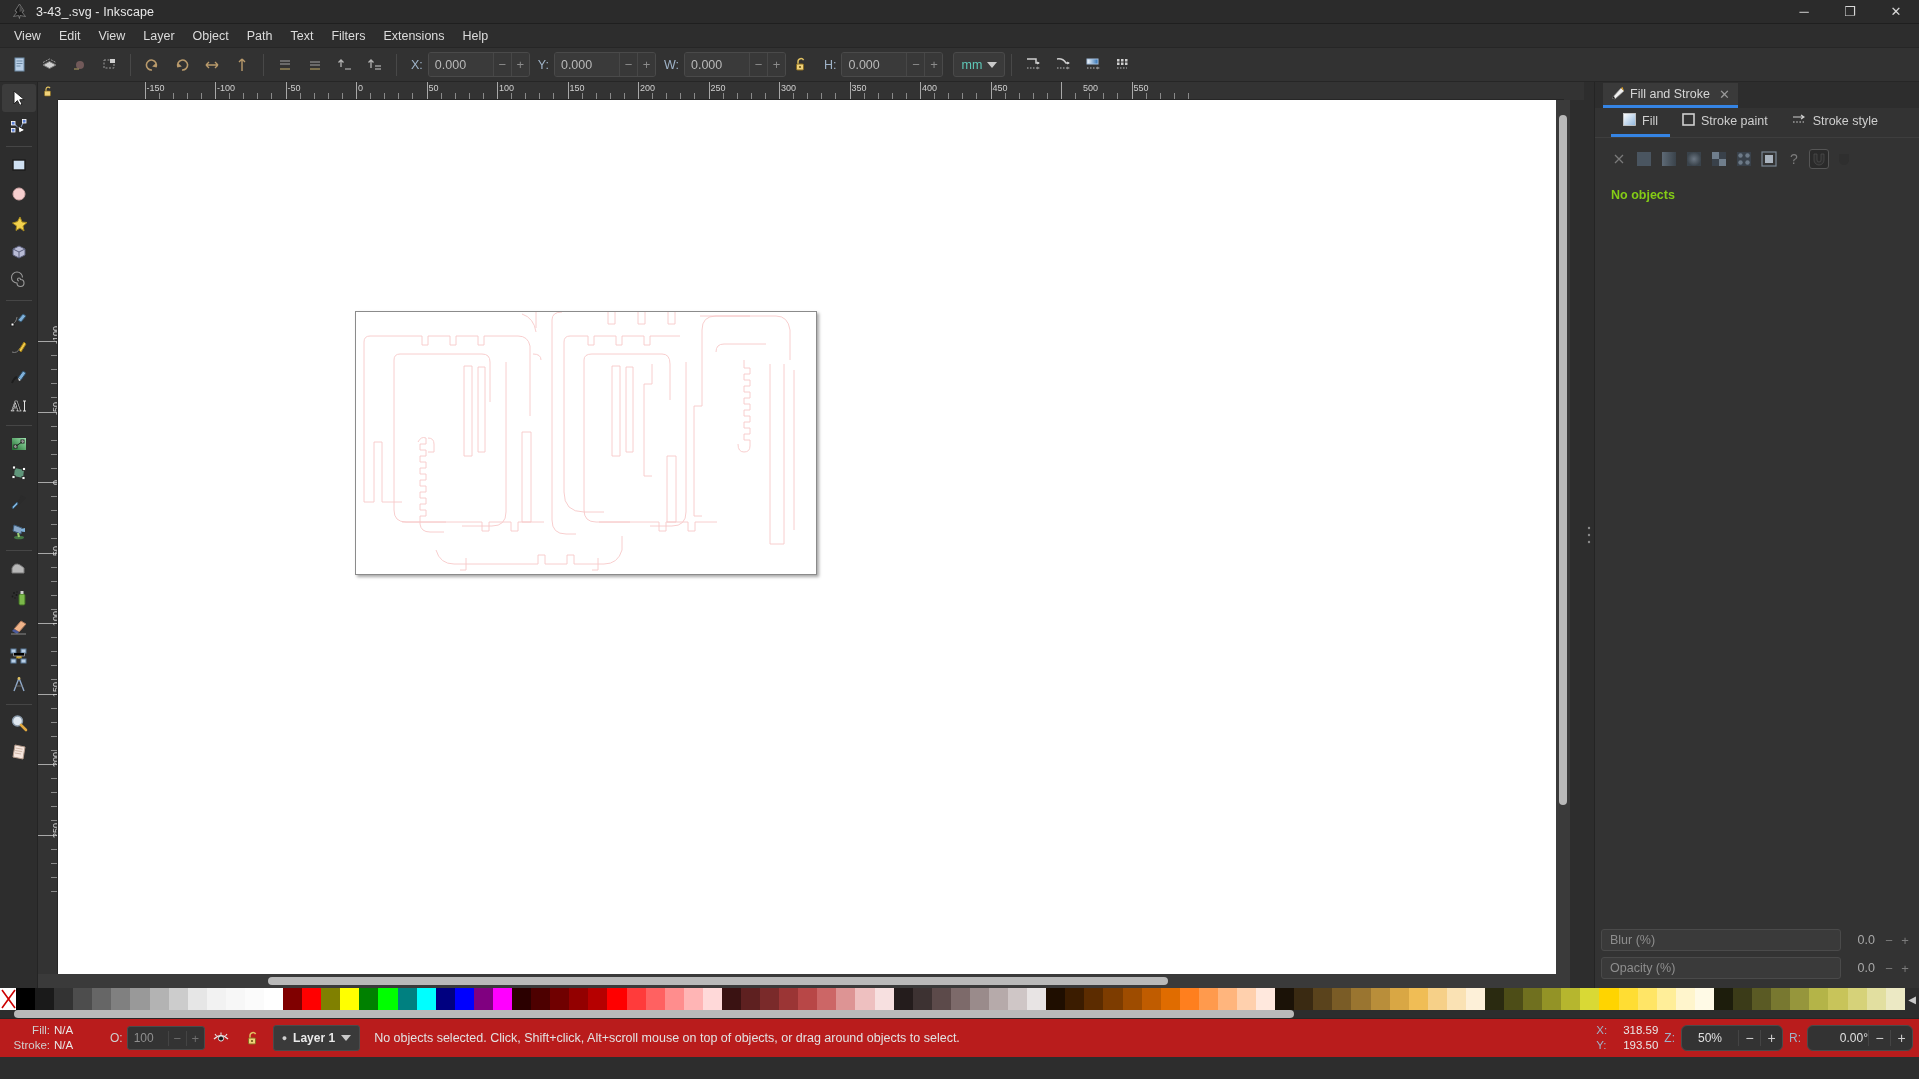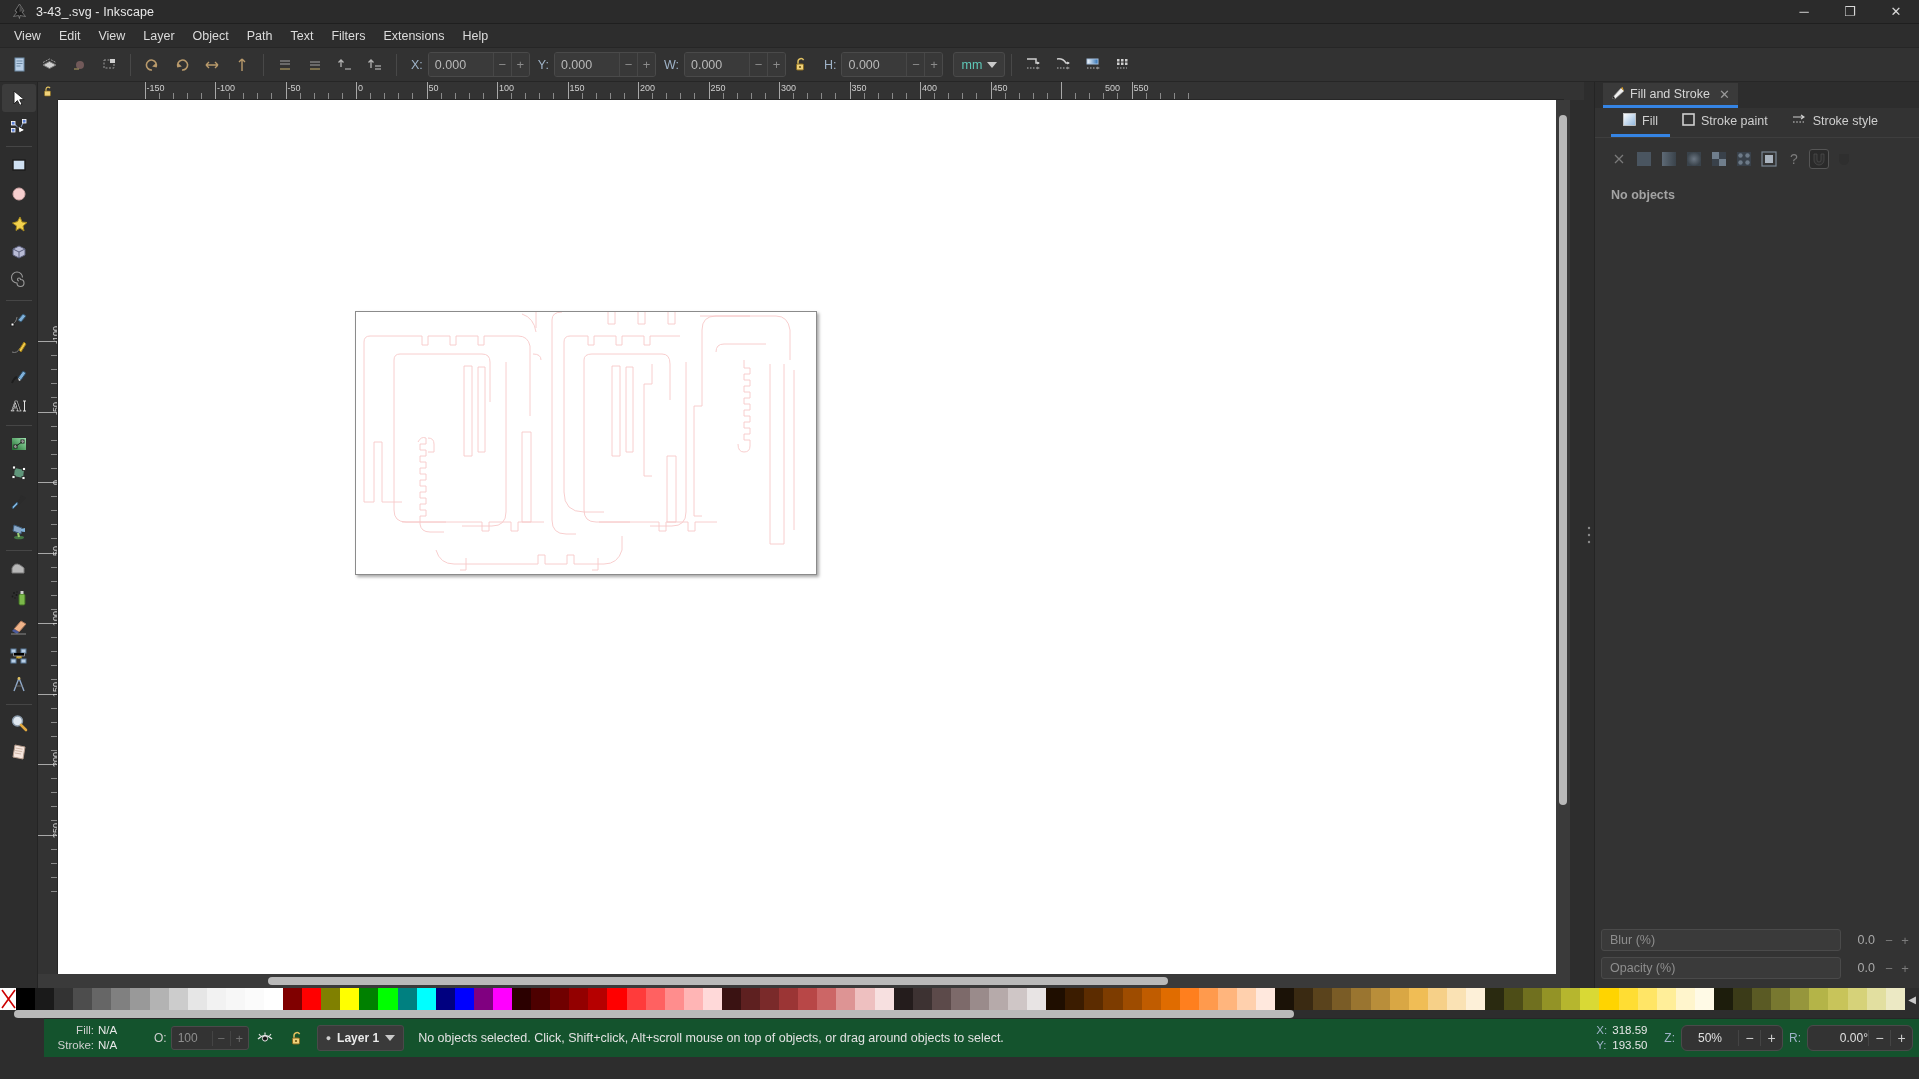--- a/index.html
+++ b/index.html
@@ -104,21 +104,21 @@
   .fs-tabs{ height:30px; display:flex; align-items:flex-end; gap:0;
     padding-left:16px; background:#333; border-bottom:1px solid #3e3e3e; }
   .fs-tab{ display:flex; align-items:center; gap:6px; padding:4px 12px 5px;
     font-size:12.5px; color:#cfcfcf; border-bottom:3px solid transparent;text-align:center; }
   .fs-tab.active{ border-bottom-color:#3584e4; }
   .paintrow{ height:30px; display:flex; align-items:center; gap:5px;
     padding:0 14px; margin-top:6px; }
   .pbtn{ width:20px; height:20px; border-radius:3px; display:flex;
     align-items:center; justify-content:center; }
   .pbtn.sel{ background:#2a2a2a; border:1px solid #555; }
-  .noobj{ padding:14px 16px 0; font-size:12.5px; font-weight:bold; color:#a3a3a3; }
+  .noobj{ padding:14px 16px 0; font-size:12.5px; font-weight:bold; color:#84cc16; }
   .dock-fill{ flex:1; }
   .blendrow{ height:32px; display:flex; align-items:center; justify-content:flex-end;
     gap:8px; padding:0 14px; border-top:1px solid #3e3e3e; }
   .blend-lab{ color:#9a9a9a; font-size:12.5px; }
   .blend-sel{ width:72px; height:24px; background:#3a3a3a; border:1px solid #4a4a4a;
     border-radius:3px; display:flex; align-items:center; justify-content:space-between;
     padding:0 6px; color:#aaa; font-size:12.5px; }
   .sliderow{ height:24px; display:flex; align-items:center; margin:2px 6px; }
   .slide-track{ flex:1; height:22px; background:#3a3a3a; border:1px solid #4a4a4a;
     border-radius:3px; display:flex; align-items:center; padding-left:8px;
@@ -132,22 +132,22 @@
   .pal-x{ width:16px; display:flex; align-items:center; justify-content:center;
     background:#fff; }
   .swatch{ height:22px; }
   .pal-scroll{ height:8px; background:#2d2d2d; position:relative; }
   .pal-thumb{ position:absolute; left:14px; top:0; height:8px; background:#b9b9b9;
     border-radius:4px; }
   .pal-arrow{ width:14px; display:flex; align-items:center; justify-content:center;
     color:#c9c9c9; font-size:10px; background:#2d2d2d;}
 
   
-  .statusbar{ height:39px; background:#14532d; display:flex; align-items:center;
-    border-top:1px solid #262626;margin-left:44px; }
+  .statusbar{ height:39px; background:#b91c1c; display:flex; align-items:center;
+    border-top:1px solid #262626; }
   .fs-stack{ width:100px; display:flex; flex-direction:column; font-size:11.5px;
     padding-left:8px; }
   .fs-line{ display:flex; gap:4px; line-height:15px;}
   .fs-key{ width:42px; color:#cfcfcf; text-align:right; }
   .fs-val{ color:#e8e8e8; }
   .ostack{ display:flex; align-items:center; gap:0; margin-left:10px; }
   .o-lab{ color:#cfcfcf; font-size:12px; margin-right:4px; }
   .o-box{ display:flex; align-items:center; height:24px; background:#333;
     border:1px solid #4a4a4a; border-radius:3px; }
   .o-val{ width:40px; padding-left:6px; color:#8f8f8f; font-size:12px; }
@@ -156,21 +156,21 @@
   .sb-ic{ width:26px; height:26px; display:flex; align-items:center;
     justify-content:center; margin:0 3px; }
   .layersel{ height:26px; background:#3a3a3a; border:1px solid #4a4a4a;
     border-radius:3px; display:flex; align-items:center; gap:6px; padding:0 8px;
     margin-left:4px; font-size:12px; font-weight:bold; color:#eaeaea; }
   .statusmsg{ flex:1; padding-left:14px; font-size:12.5px; color:#e2e2e2; }
   .coordbox{ display:flex; align-items:center; gap:6px; padding-right:6px; }
   .xy{ display:flex; flex-direction:column; font-size:11.5px; }
   .xy-line{ display:flex; gap:6px; line-height:15px; }
   .xy-k{ color:#9fb3c8; width:10px; }
-  .xy-v{ color:#e8e8e8; width:46px; }
+  .xy-v{ color:#e8e8e8; width:46px; text-align:right; }
   .zlab{ color:#9fb3c8; font-size:12px; }
   .zbox{ display:flex; align-items:center; height:26px; background:#333;
     border:1px solid #4a4a4a; border-radius:6px; }
   .zval{ width:56px; text-align:center; color:#e0e0e0; font-size:12px; }
   .zpm{ width:22px; text-align:center; color:#d0d0d0; font-size:14px;
     border-left:1px solid #444; }
   .rval{ width:60px; text-align:right; color:#e0e0e0; font-size:12px; }
 </style>
 </head>
 <body>
@@ -629,21 +629,21 @@
           <div class="rtick" style="left: 890.2px; top: 11px; width: 1px; height: 6px; background: rgb(138, 138, 138);"></div>
           <div class="rtick" style="left: 904.3px; top: 11px; width: 1px; height: 6px; background: rgb(138, 138, 138);"></div>
           <div class="rtick" style="left: 918.4px; top: 11px; width: 1px; height: 6px; background: rgb(138, 138, 138);"></div>
           <div class="rtick" style="left: 932.5px; top: 0px; width: 1px; height: 17px; background: rgb(168, 168, 168);"></div>
           <div class="rlab" style="left: 934.5px; top: 1px;">450</div>
           <div class="rtick" style="left: 946.6px; top: 11px; width: 1px; height: 6px; background: rgb(138, 138, 138);"></div>
           <div class="rtick" style="left: 960.7px; top: 11px; width: 1px; height: 6px; background: rgb(138, 138, 138);"></div>
           <div class="rtick" style="left: 974.8px; top: 11px; width: 1px; height: 6px; background: rgb(138, 138, 138);"></div>
           <div class="rtick" style="left: 988.9px; top: 11px; width: 1px; height: 6px; background: rgb(138, 138, 138);"></div>
           <div class="rtick" style="left: 1003px; top: 0px; width: 1px; height: 17px; background: rgb(168, 168, 168);"></div>
-          <div class="rlab" style="left: 1047px; top: 1px;">500</div>
+          <div class="rlab" style="left: 1025px; top: 1px;">500</div>
           <div class="rtick" style="left: 1017.1px; top: 11px; width: 1px; height: 6px; background: rgb(138, 138, 138);"></div>
           <div class="rtick" style="left: 1031.2px; top: 11px; width: 1px; height: 6px; background: rgb(138, 138, 138);"></div>
           <div class="rtick" style="left: 1045.3px; top: 11px; width: 1px; height: 6px; background: rgb(138, 138, 138);"></div>
           <div class="rtick" style="left: 1059.4px; top: 11px; width: 1px; height: 6px; background: rgb(138, 138, 138);"></div>
           <div class="rtick" style="left: 1073.5px; top: 0px; width: 1px; height: 17px; background: rgb(168, 168, 168);"></div>
           <div class="rlab" style="left: 1075.5px; top: 1px;">550</div>
           <div class="rtick" style="left: 1087.6px; top: 11px; width: 1px; height: 6px; background: rgb(138, 138, 138);"></div>
           <div class="rtick" style="left: 1101.7px; top: 11px; width: 1px; height: 6px; background: rgb(138, 138, 138);"></div>
           <div class="rtick" style="left: 1115.8px; top: 11px; width: 1px; height: 6px; background: rgb(138, 138, 138);"></div>
           <div class="rtick" style="left: 1129.9px; top: 11px; width: 1px; height: 6px; background: rgb(138, 138, 138);"></div>

